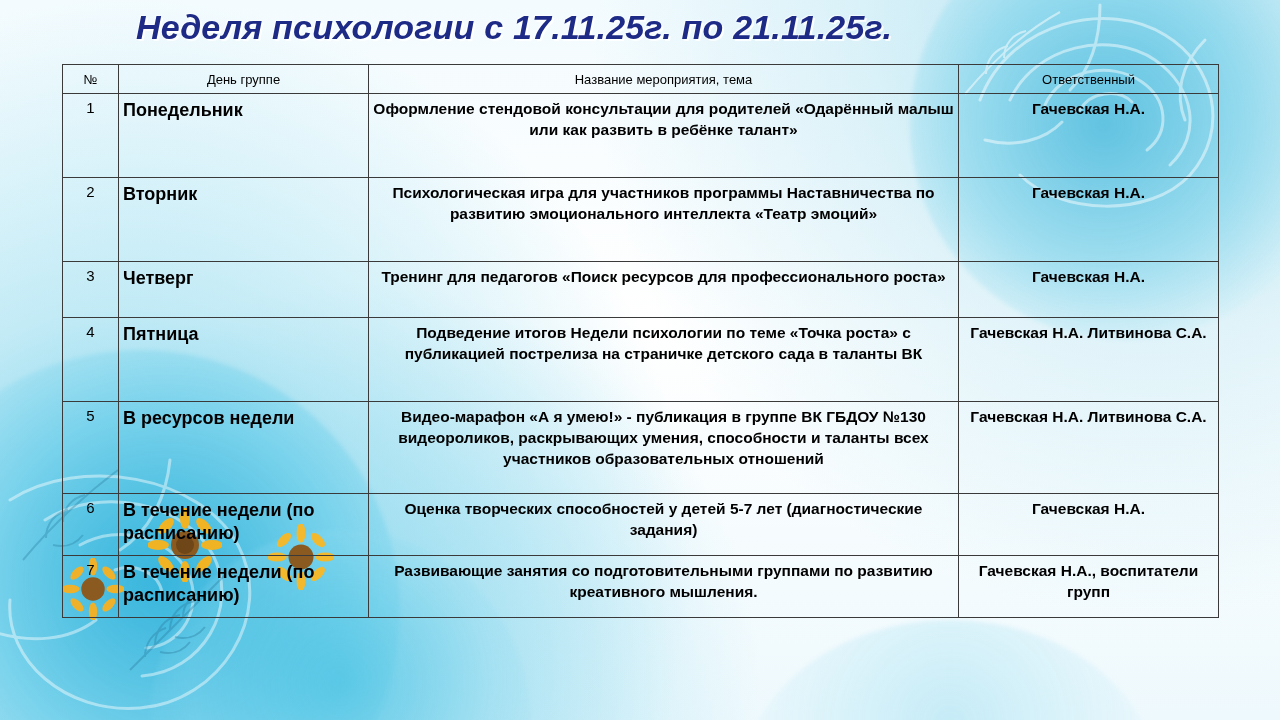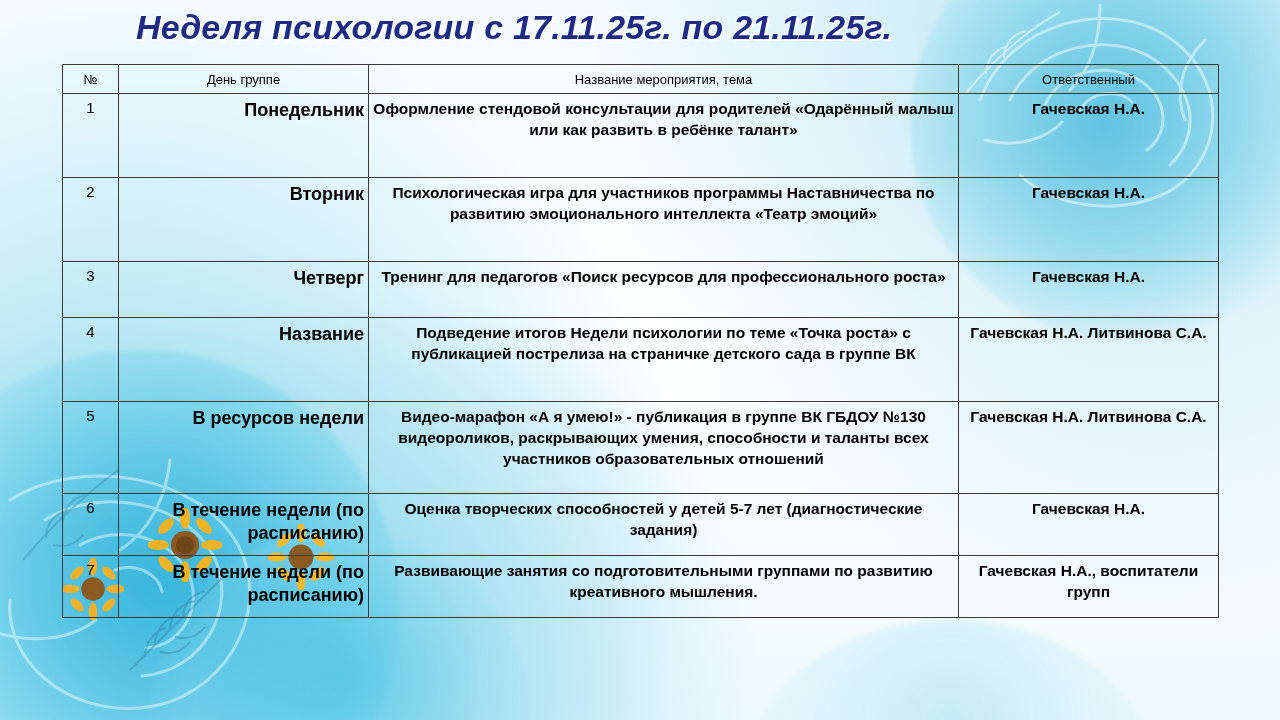--- a/index.html
+++ b/index.html
@@ -101,21 +101,21 @@
   col.c-event { width: 590px; }
   col.c-resp  { width: 260px; }
 
   td.num {
     text-align: center;
     font-size: 15px;
     color: #000;
     padding-top: 5px;
   }
   td.day {
-    text-align: right;
+    text-align: left;
     font-size: 18px;
     font-weight: bold;
     color: #000;
     padding-top: 5px;
     line-height: 1.25;
   }
   td.event {
     text-align: center;
     font-size: 15.5px;
     font-weight: bold;
@@ -280,22 +280,22 @@
         <td class="resp">Гачевская Н.А.</td>
       </tr>
       <tr class="r3">
         <td class="num">3</td>
         <td class="day">Четверг</td>
         <td class="event">Тренинг для педагогов «Поиск ресурсов для профессионального роста»</td>
         <td class="resp">Гачевская Н.А.</td>
       </tr>
       <tr class="r4">
         <td class="num">4</td>
-        <td class="day">Название</td>
-        <td class="event">Подведение итогов Недели психологии по теме «Точка роста» с публикацией пострелиза на страничке детского сада в группе ВК</td>
+        <td class="day">Пятница</td>
+        <td class="event">Подведение итогов Недели психологии по теме «Точка роста» с публикацией пострелиза на страничке детского сада в таланты ВК</td>
         <td class="resp">Гачевская Н.А. Литвинова С.А.</td>
       </tr>
       <tr class="r5">
         <td class="num">5</td>
         <td class="day">В ресурсов недели</td>
         <td class="event">Видео-марафон «А я умею!» - публикация в группе ВК ГБДОУ №130 видеороликов, раскрывающих умения, способности и таланты всех участников образовательных отношений</td>
         <td class="resp">Гачевская Н.А. Литвинова С.А.</td>
       </tr>
       <tr class="r6">
         <td class="num">6</td>

